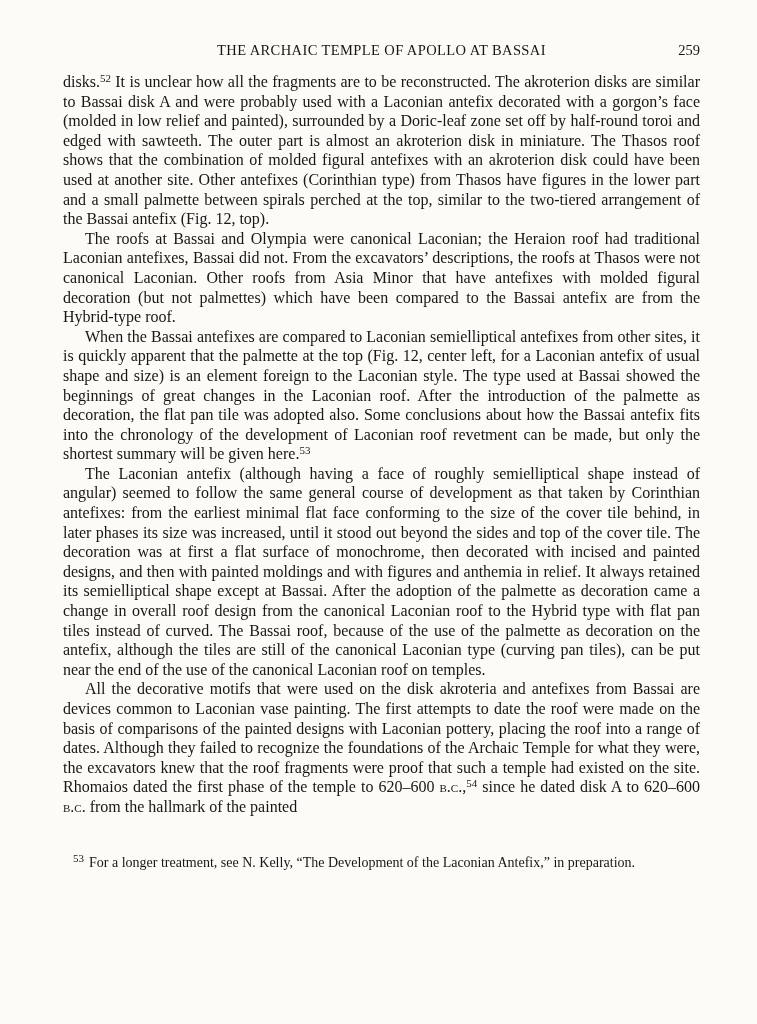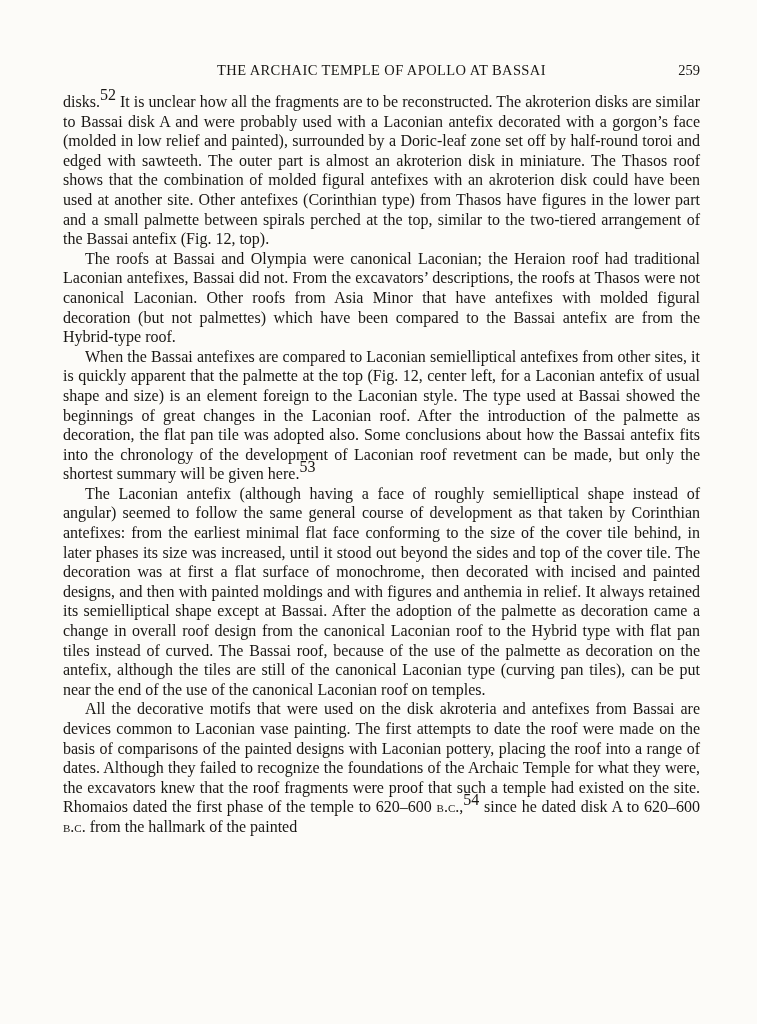--- a/index.html
+++ b/index.html
@@ -3,21 +3,21 @@
 <meta charset="utf-8">
 <style>
   html, body { margin: 0; padding: 0; background: #f4f3f0; }
   .page {
     position: relative;
     width: 757px;
     height: 1024px;
     margin: 0 auto;
     background: #fcfbf8;
     box-sizing: border-box;
-    padding: 60px 57px 0 63px;
+    padding: 40px 57px 0 63px;
     font-family: "Liberation Serif", "DejaVu Serif", serif;
     color: #181613;
     overflow: hidden;
   }
   .header {
     position: relative;
     height: 20px;
     margin-bottom: 12px;
     font-size: 14.5px;
     line-height: 20px;
@@ -32,21 +32,21 @@
     top: 0;
   }
   .body-text {
     font-size: 16px;
     line-height: 19.6px;
     text-align: justify;
   }
   .para { margin: 0; text-indent: 22px; }
   .para.no-indent { text-indent: 0; }
   sup.fnref, .footnote sup {
-    font-size: 16px;
+    font-size: 11px;
     line-height: 0;
     position: relative;
     top: -0.45em;
     vertical-align: baseline;
   }
   .sc { font-variant: small-caps; }
   .footnotes {
     margin-top: 36px;
     font-size: 14px;
     line-height: 19.5px;
@@ -75,17 +75,18 @@
 
     <p class="para">The Laconian antefix (although having a face of roughly semielliptical shape instead of angular) seemed to follow the same general course of development as that taken by Corinthian antefixes: from the earliest minimal flat face conforming to the size of the cover tile behind, in later phases its size was increased, until it stood out beyond the sides and top of the cover tile.  The decoration was at first a flat surface of monochrome, then decorated with incised and painted designs, and then with painted moldings and with figures and anthemia in relief.  It always retained its semielliptical shape except at Bassai.  After the adoption of the palmette as decoration came a change in overall roof design from the canonical Laconian roof to the Hybrid type with flat pan tiles instead of curved.  The Bassai roof, because of the use of the palmette as decoration on the antefix, although the tiles are still of the canonical Laconian type (curving pan tiles), can be put near the end of the use of the canonical Laconian roof on temples.</p>
 
     <p class="para"><span>All the decorative motifs that were used on the disk akroteria and antefixes from Bassai are devices common to Laconian vase painting.  The first attempts to date the roof were made on the basis of comparisons of the painted designs with Laconian pottery, placing the roof into a range of dates.  Although they failed to recognize the foundations of the Archaic Temple for what they were, the excavators knew that the roof fragments were proof that such a temple had existed on the site.  Rhomaios dated the first phase of the temple to 620–600 </span><span class="sc">b.c.</span><span>,</span><sup class="fnref">54</sup><span> since he dated disk A to 620–600 </span><span class="sc">b.c.</span><span> from the hallmark of the painted</span></p>
 
   </div>
 
   <div class="footnotes">
 
 
+    <p class="footnote"><sup>53</sup><span>For a longer treatment, see N. Kelly, “The Development of the Laconian Antefix,” in preparation.</span></p>
 
 
   </div>
 
 </div>
 
 </body></html>

